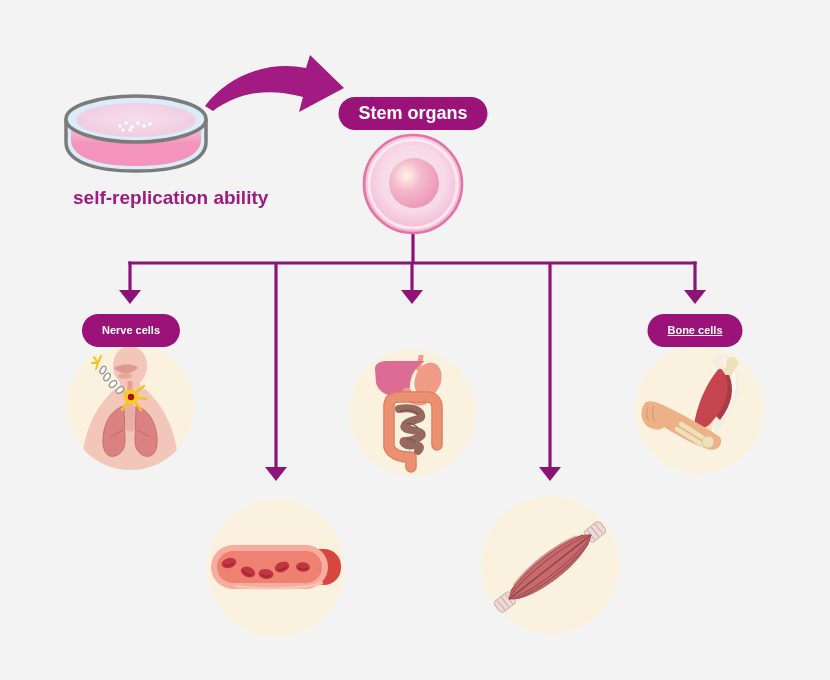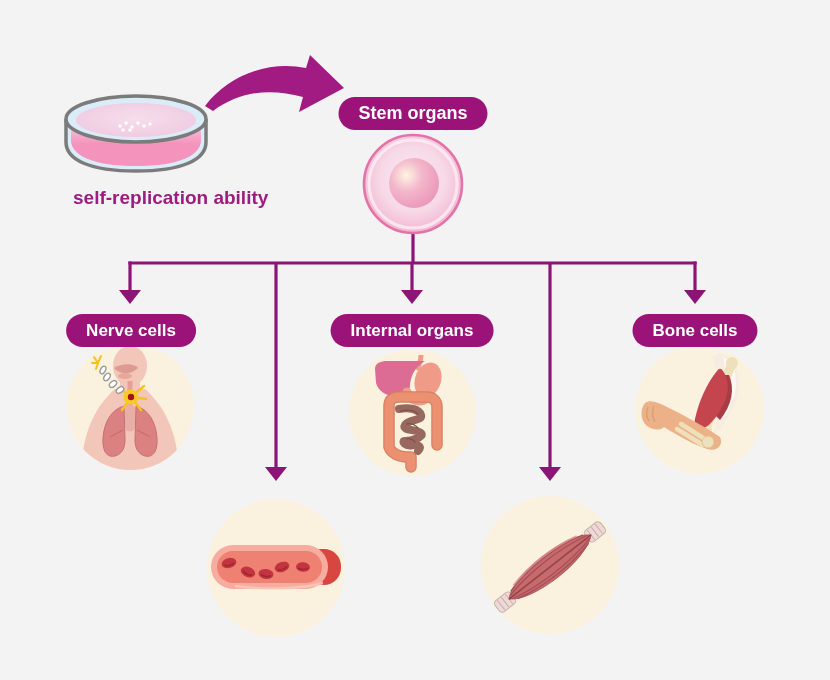--- a/index.html
+++ b/index.html
@@ -3,21 +3,21 @@
 <meta charset="utf-8">
 <style>
   html,body{margin:0;padding:0;background:#F4F3F4;}
   .canvas{
     position:relative;width:830px;height:680px;background:#F4F3F4;
     font-family:"Liberation Sans",sans-serif;overflow:hidden;
   }
   .layer{position:absolute;left:0;top:0;width:830px;height:680px;pointer-events:none;}
   .badge{
     position:absolute;transform:translateX(-50%);
-    background:#9B1379;color:#FFFFFF;font-weight:700;font-size:17px;
+    background:#9B1379;color:#FFFFFF;font-weight:700;font-size:11px;
     line-height:33px;height:33px;padding:0 20px;border-radius:17px;
     white-space:nowrap;z-index:4;text-align:center;
   }
   .caption{
     position:absolute;color:#9D1C7E;font-weight:700;font-size:19px;
     white-space:nowrap;z-index:3;
   }
   .node-circle{
     position:absolute;border-radius:50%;background:#FAF2DF;overflow:hidden;z-index:1;
   }
@@ -125,41 +125,40 @@
           <ellipse cx="40" cy="34" rx="4.2" ry="2.6" transform="rotate(-55 40 34)"></ellipse>
           <ellipse cx="36" cy="27" rx="4" ry="2.5" transform="rotate(-62 36 27)"></ellipse>
         </g>
         <path d="M31,20 L27,14 M31,20 L25,20 M31,20 L34,13 M31,20 L29,26" stroke="#F5C21F" stroke-width="2" stroke-linecap="round" fill="none"></path>
         <circle cx="64" cy="54" r="7.5" fill="#F6CB27"></circle>
         <circle cx="64" cy="54" r="3.2" fill="#A81015"></circle>
       </g>
     </svg>
   </div>
 
-  <div class="badge" style="left:412px;top:314px;">Internal organs</div>
   <div class="node-circle" style="left:349px;top:349px;width:127px;height:127px;">
     <svg viewBox="0 0 127 127">
       <path d="M72,6 C72,12 70,16 68,21" stroke="#EF9B86" stroke-width="5" fill="none"></path>
       <path fill="#DD6C95" d="M26,20 C26,14 32,12 38,12 L76,12 C66,18 62,26 61,36 L60,45 C44,51 30,45 27,34 Z"></path>
       <g>
         <ellipse cx="79" cy="31" rx="13" ry="18" transform="rotate(18 79 31)" fill="#F09B88"></ellipse>
         <path d="M58,43 C60,50 68,54 75,51" stroke="#F09B88" stroke-width="9" stroke-linecap="round" fill="none"></path>
       </g>
       <g fill="none" stroke-linecap="round" stroke-linejoin="round">
         <path d="M40,56 V98 M40,56 C40,50 46,48 50,48 L78,48 C84,48 88,52 88,58 L88,96 M40,98 C42,104 50,108 58,108 L62,108 M62,108 L62,118" stroke="#D87E63" stroke-width="11.5"></path>
         <path d="M40,56 V98 M40,56 C40,50 46,48 50,48 L78,48 C84,48 88,52 88,58 L88,96 M40,98 C42,104 50,108 58,108 L62,108 M62,108 L62,118" stroke="#EC9072" stroke-width="9"></path>
       </g>
       <g fill="none" stroke-linecap="round" stroke-linejoin="round">
         <path d="M50,60 C60,58 70,60 72,66 C74,72 60,70 56,76 C52,82 68,80 72,84 C76,88 62,92 56,92 C52,92 56,98 64,96 C70,95 73,98 69,102" stroke="#97695E" stroke-width="8"></path>
         <path d="M52,62 C60,60 66,62 69,65 M58,75 C62,74 66,76 69,79 M58,90 C61,89 64,91 66,93" stroke="#7C544B" stroke-width="1.3"></path>
       </g>
     </svg>
   </div>
 
-  <div class="badge" style="left:695px;top:314px;">Bone cells</div>
+  <div class="badge" style="left:695px;top:314px;text-decoration:underline;">Bone cells</div>
   <div class="node-circle" style="left:635px;top:345px;width:129px;height:129px;">
     <svg viewBox="0 0 129 129">
       <path fill="#F7ECE2" d="M84,8 C97,10 106,25 104,42 C103,55 96,68 88,81 L79,88 C84,60 84,28 77,12 Z"></path>
       <path fill="#FDF7F2" d="M88,12 C98,16 102,28 101,41 C100,52 95,63 89,73 L86,70 C91,52 92,28 88,12 Z"></path>
       <g>
         <path d="M97,18 L70,86" stroke="#EFE0BC" stroke-width="9" stroke-linecap="round" fill="none"></path>
         <circle cx="97" cy="18" r="6" fill="#EFE0BC"></circle>
         <circle cx="70" cy="86" r="7" fill="#EFE0BC"></circle>
       </g>
       <path fill="#A93B44" d="M94,30 C100,44 97,60 85,75 L80,70 C90,56 92,42 88,30 Z"></path>

